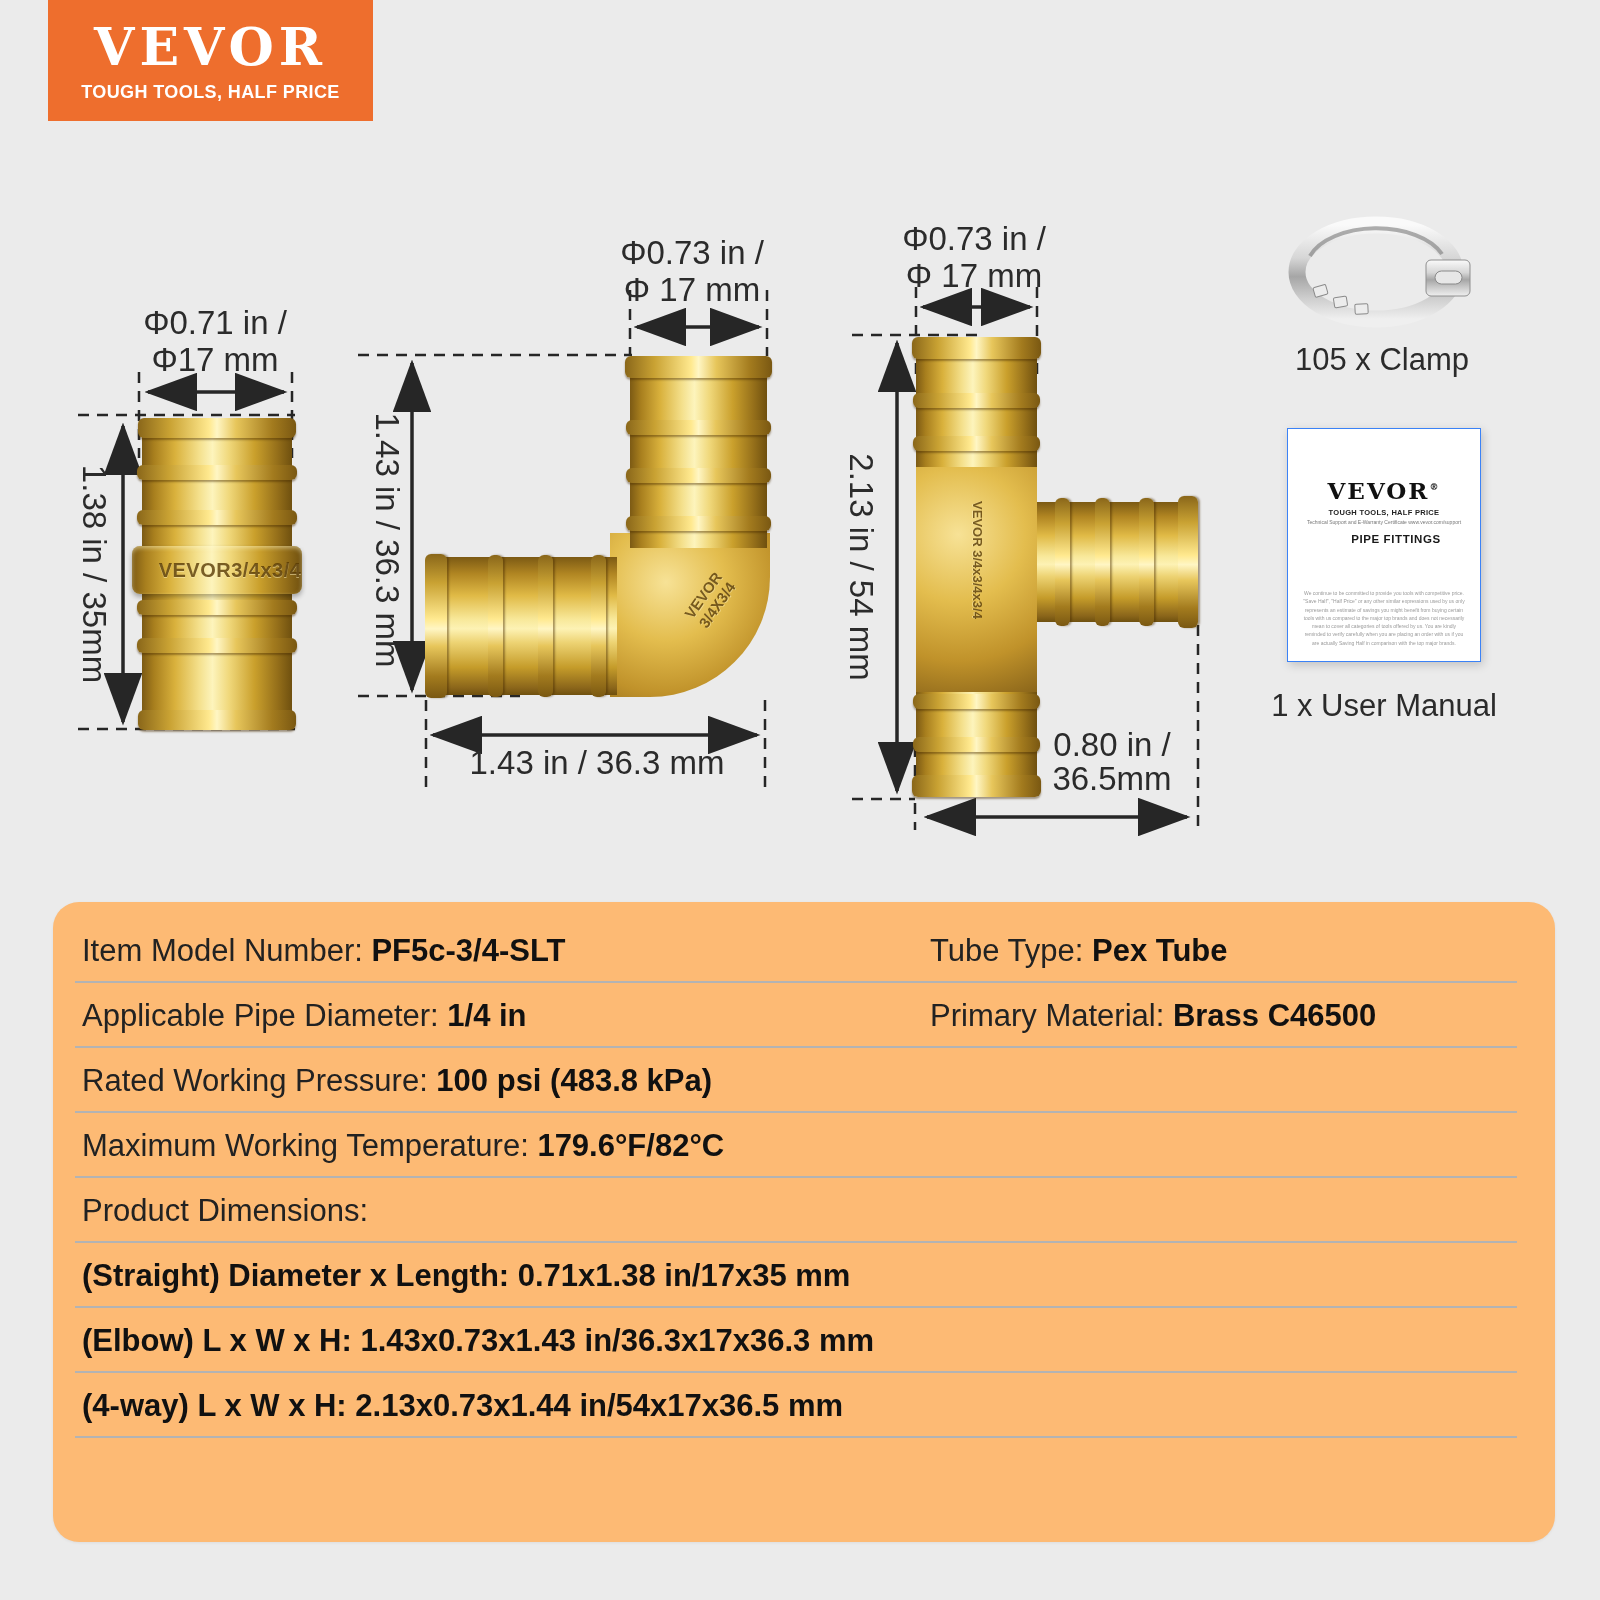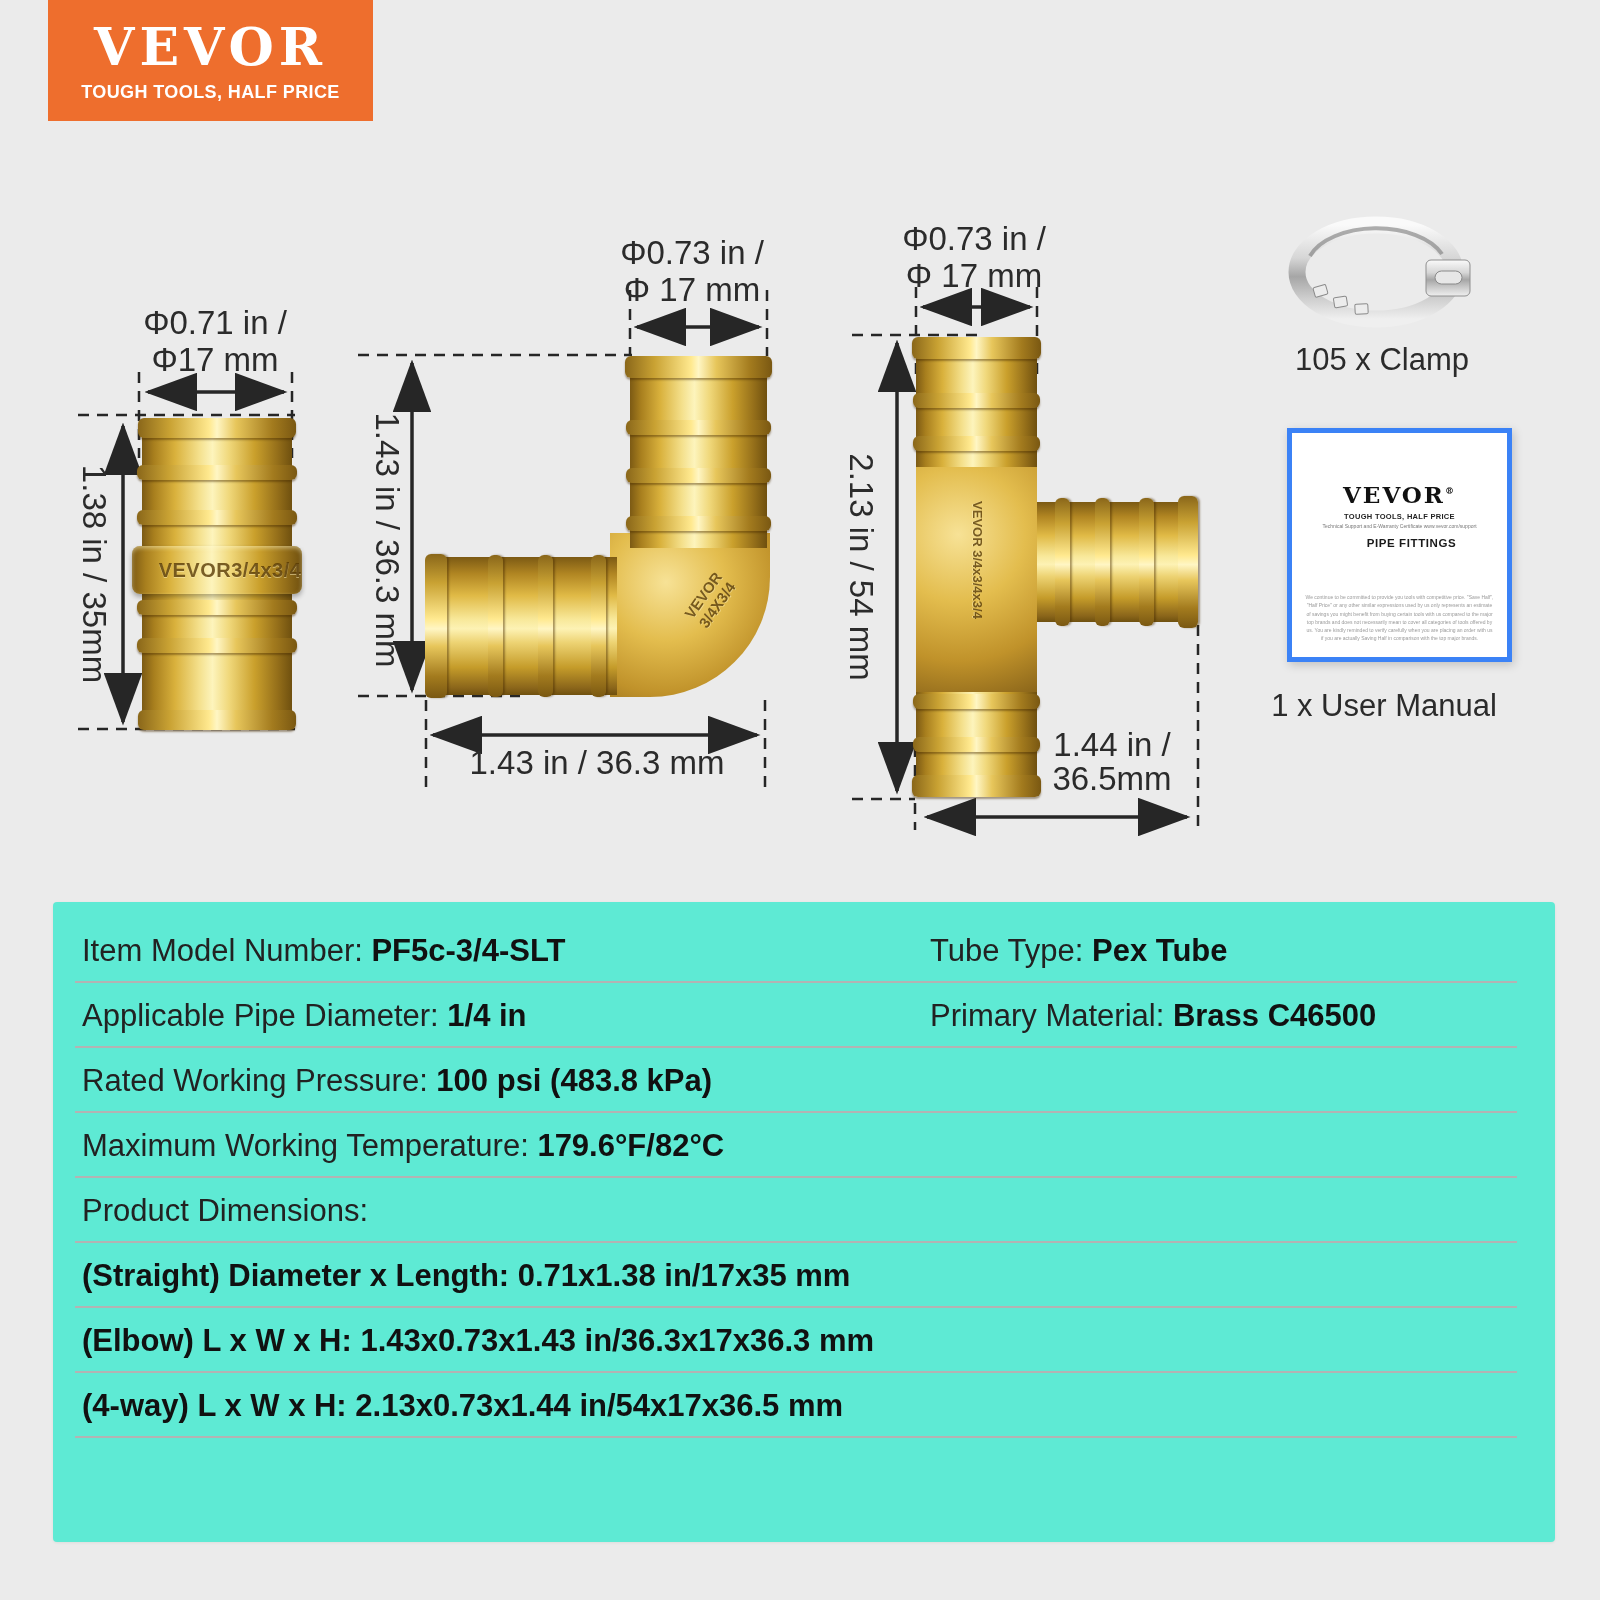--- a/index.html
+++ b/index.html
@@ -30,32 +30,32 @@
          background:linear-gradient(90deg,#8a671a,#c9a233 20%,#ffe98f 45%,#fff6c4 50%,#e7c65b 62%,#a37b1e 85%,#7a5812);
          box-shadow:0 2px 2px rgba(70,45,0,.45);}
   .hring{position:absolute;width:15px;border-radius:6px;
          background:linear-gradient(180deg,#8a671a,#c9a233 20%,#ffe98f 45%,#fff6c4 52%,#e7c65b 64%,#a37b1e 85%,#7a5812);
          box-shadow:2px 0 2px rgba(70,45,0,.45);}
   .texture{position:absolute;background:radial-gradient(circle at 35% 30%,#f7e296 0%,#e3bd4e 38%,#c0922a 72%,#8a651a 100%);}
   .engrave{position:absolute;color:rgba(88,58,4,.8);text-shadow:0 1px 0 rgba(255,244,190,.5);
            font-weight:700;white-space:nowrap;}
   
   .clamp{position:absolute;left:1288px;top:210px;}
-  .manual{position:absolute;left:1287px;top:428px;width:225px;height:234px;background:#fff;
-          box-shadow:2px 3px 9px rgba(0,0,0,.18);border:5px solid #3b82f6;box-sizing:border-box;}
+  .manual{position:absolute;left:1287px;top:428px;width:194px;height:234px;background:#fff;
+          box-shadow:2px 3px 9px rgba(0,0,0,.18);border:1px solid #3b82f6;box-sizing:border-box;}
   .manual>div{position:absolute;left:0;right:0;text-align:center;}
   .m-brand{top:48px;font-family:"DejaVu Serif",serif;font-weight:700;font-size:23px;color:#111;letter-spacing:2px;}
   .m-brand sup{font-size:9px;}
   .m-tag{top:79px;font-size:7.5px;font-weight:700;color:#222;letter-spacing:.3px;}
   .m-support{top:90px;font-size:5px;color:#777;}
   .m-title{top:104px;font-size:11.5px;font-weight:700;color:#1a1a1a;letter-spacing:.6px;margin-left:24px;}
   .m-para{top:160px;left:13px !important;right:13px !important;font-size:5px;line-height:1.65;color:#9a9a9a;}
   
-  .spec{position:absolute;left:53px;top:902px;width:1502px;height:640px;background:#5eead4;
-        border-radius:4px;box-shadow:0 1px 3px rgba(0,0,0,.06);}
+  .spec{position:absolute;left:53px;top:902px;width:1502px;height:640px;background:#fdba74;
+        border-radius:26px;box-shadow:0 1px 3px rgba(0,0,0,.06);}
   .spec-rows{padding-top:16px;}
   .srow{position:relative;height:65px;font-size:31px;line-height:65px;white-space:nowrap;padding-left:29px;}
   .srow .sep{position:absolute;left:22px;right:38px;bottom:0;height:2px;background:#b3b3b3;}
   .srow.two{display:grid;grid-template-columns:848px 1fr;padding-left:29px;}
   .slabel{font-weight:400;color:#222;}
   .svalue{font-weight:700;color:#111;}
 </style>
 </head>
 <body>
 
@@ -114,21 +114,21 @@
   </div>
   <div class="dimlbl rot" style="left:387px;top:540px;">1.43 in / 36.3 mm</div>
   <div class="dimlbl" style="left:597px;top:744px;">1.43 in / 36.3 mm</div>
 
   <div class="dimlbl" style="left:974px;top:220px;">
     <div>Φ0.73 in /</div>
     <div>Φ 17 mm</div>
   </div>
   <div class="dimlbl rot" style="left:861px;top:567px;">2.13 in / 54 mm</div>
   <div class="dimlbl" style="left:1112px;top:728px;line-height:34px;">
-    <div>1.44 in /</div>
+    <div>0.80 in /</div>
     <div>36.5mm</div>
   </div>
 
   <div class="fit" style="left:132px;top:418px;width:170px;height:312px;">
     <div class="vbody" style="left:10px;width:150px;top:2px;height:308px;border-radius:10px;"></div>
     <div class="vring" style="left:6px;width:158px;top:0;height:20px;"></div>
     <div class="vring" style="left:5px;width:160px;top:47px;"></div>
     <div class="vring" style="left:5px;width:160px;top:92px;"></div>
     <div class="vbody" style="left:0;width:170px;top:128px;height:48px;border-radius:8px;box-shadow:0 3px 5px rgba(0,0,0,.3), inset 0 2px 4px rgba(255,250,210,.5);"></div>
     <div class="engrave" style="left:0;width:196px;top:128px;height:48px;line-height:48px;font-size:20px;text-align:center;letter-spacing:.5px;">VEVOR3/4x3/4</div>

